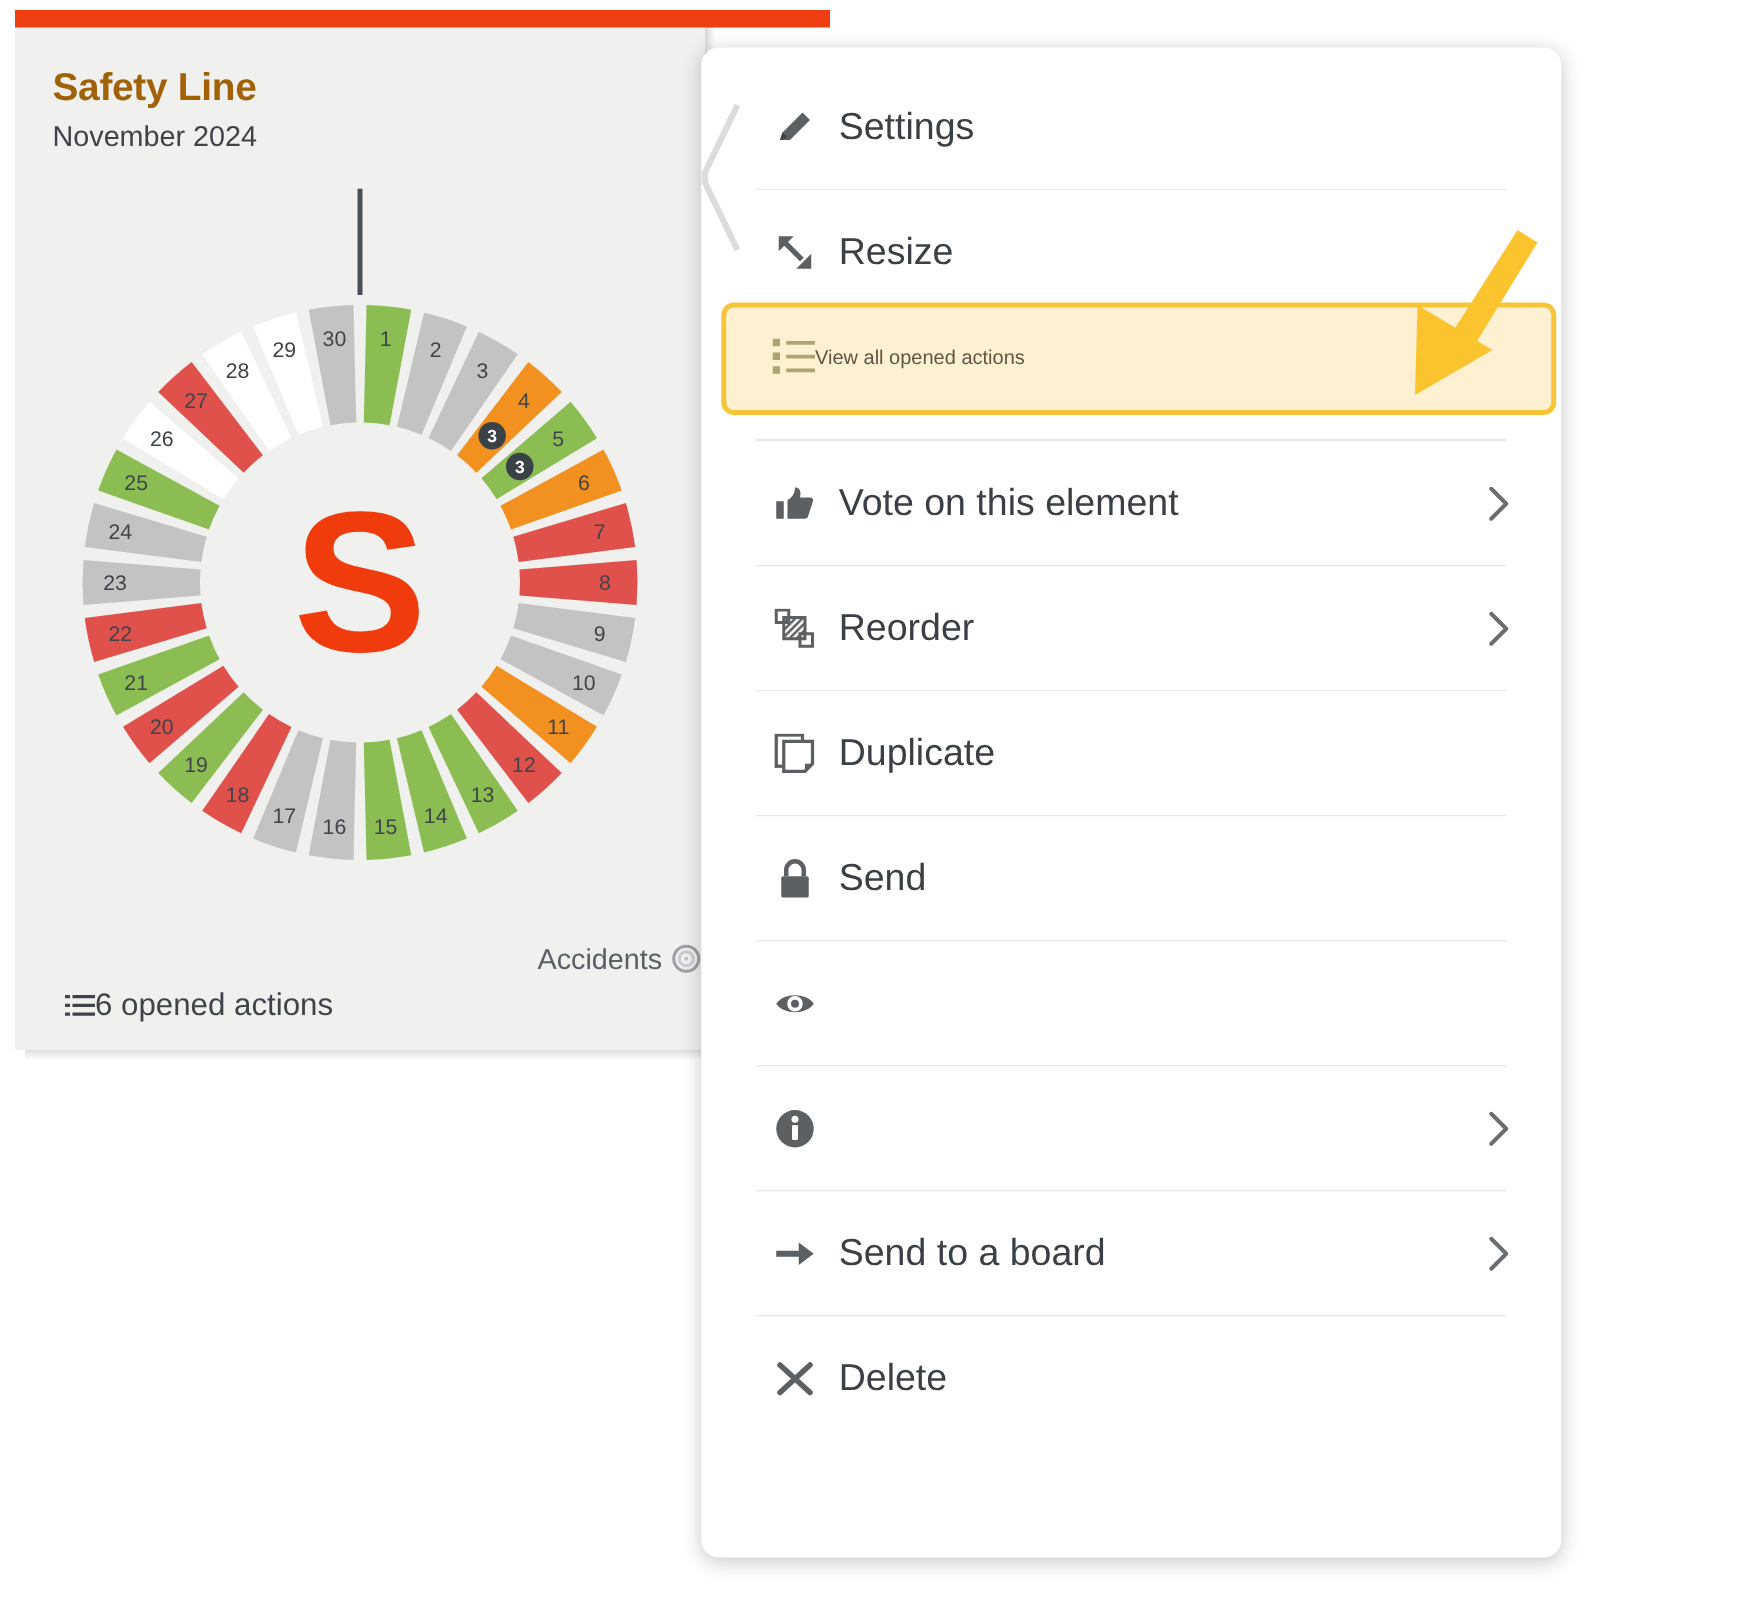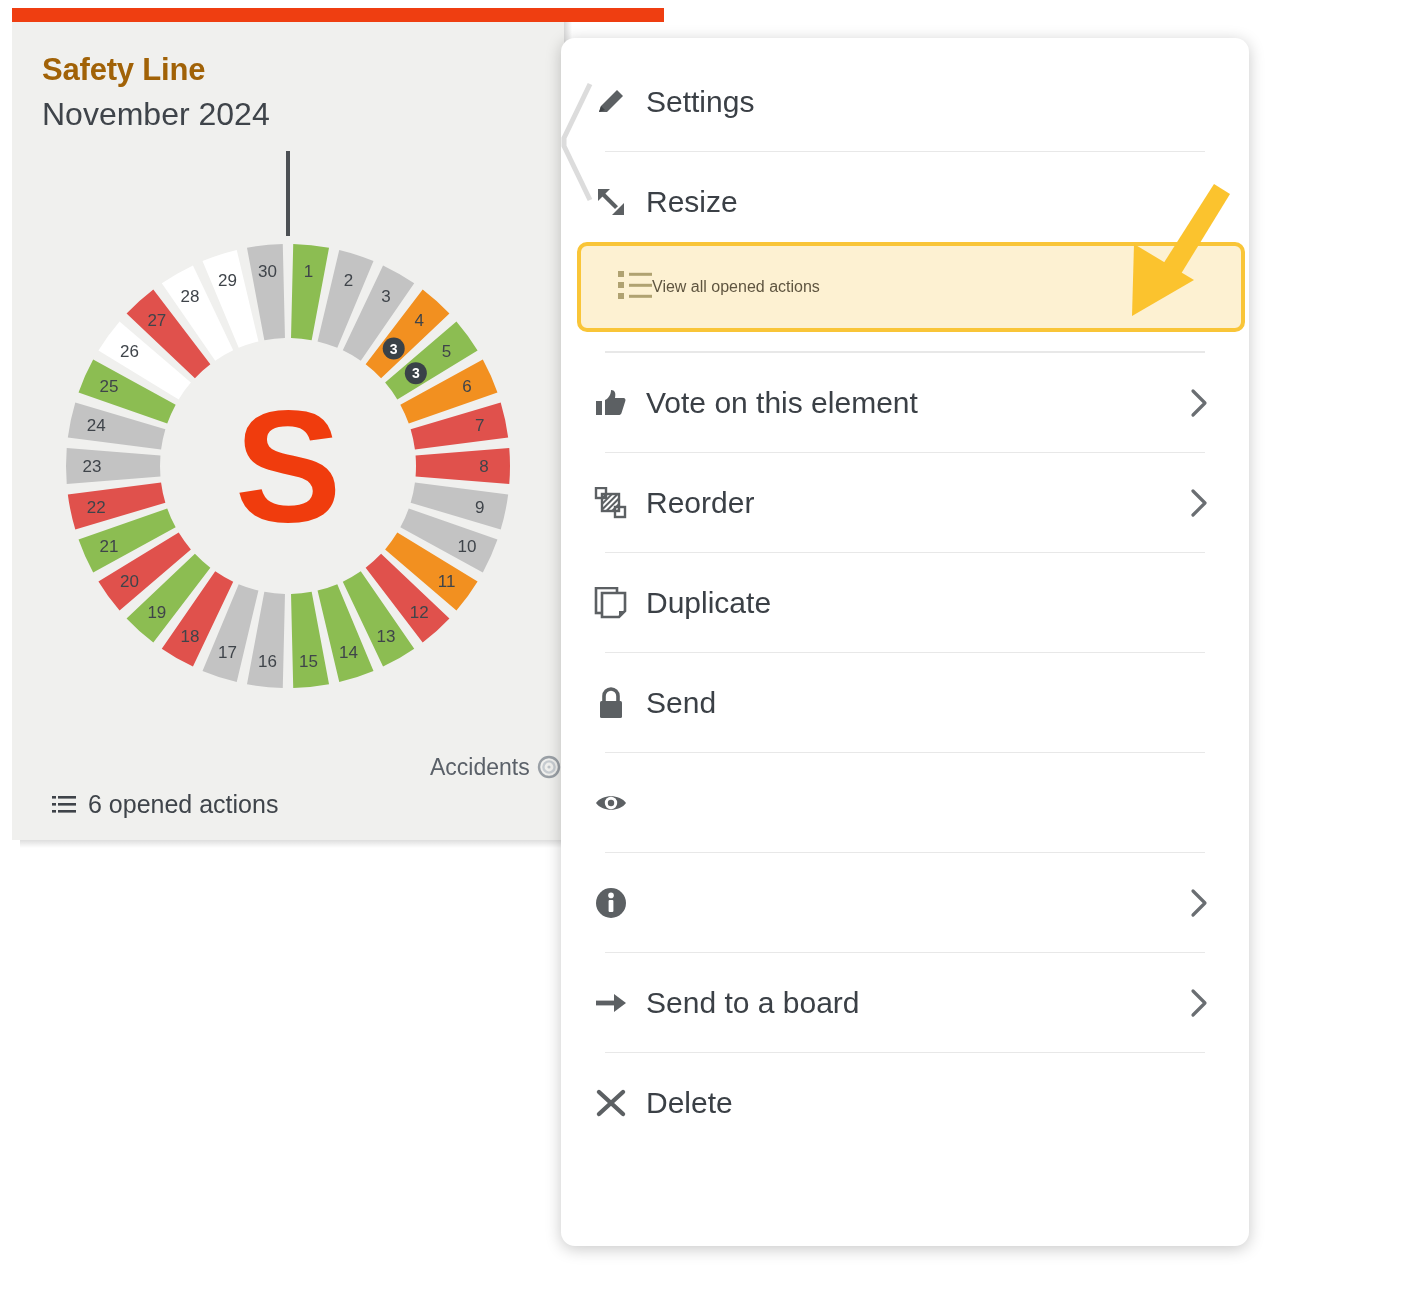--- a/index.html
+++ b/index.html
@@ -17,21 +17,21 @@
   }
   #card-topbar{
     position:absolute;left:0;top:0;width:652px;height:14px;background:#ef3e11;
   }
   #card-title{
     position:absolute;left:30px;top:44px;
     font-size:31px;font-weight:bold;color:#a16207;letter-spacing:-0.2px;
   }
   #card-subtitle{
     position:absolute;left:30px;top:88px;
-    font-size:32px;color:#3f444a;font-weight:400;
+    font-size:23px;color:#3f444a;font-weight:400;
   }
 
   
   #donut-wrap{
     position:absolute;left:36px;top:128px;width:520px;height:600px;
   }
   #donut-svg{display:block;}
   #donut-center-letter{
     position:absolute;left:240px;top:330px;
     transform:translate(-50%,-50%);
@@ -46,21 +46,21 @@
     display:flex;align-items:center;gap:7px;
   }
   .legend-label{font-size:23px;color:#5a6068;}
   .legend-target-icon{display:block;}
   .legend-sigma{font-size:15px;color:#6d7279;font-family:"Liberation Serif",serif;}
   .legend-spark{display:block;}
 
   
   #card-footer{
     position:absolute;left:40px;top:782px;
-    display:flex;align-items:center;gap:12px;
+    display:flex;align-items:center;
   }
   #opened-actions-label{font-size:25px;color:#3f444a;}
   .list-glyph{display:block;}
 
   
   #card-shadow-r{
     position:absolute;left:564px;top:16px;width:8px;height:832px;
     background:linear-gradient(to right,rgba(0,0,0,.16),rgba(0,0,0,0));
   }
   #card-shadow-b{
@@ -76,21 +76,21 @@
   }
   #menu-notch{
     position:absolute;left:-1px;top:40px;width:44px;height:128px;
   }
   #menu-list{
     position:absolute;left:0;top:0;width:100%;
     padding:14px 0 10px 0;box-sizing:border-box;
   }
   .menu-item{
     position:relative;display:flex;align-items:center;
-    height:99px;padding:0 40px 0 33px;box-sizing:border-box;
+    height:99px;padding:0 40px 0 58px;box-sizing:border-box;
     cursor:pointer;
   }
   .menu-item .mi-icon{
     width:52px;flex:0 0 52px;display:flex;align-items:center;justify-content:flex-start;
   }
   .menu-item .mi-label{
     font-size:30px;color:#3b4046;white-space:nowrap;
   }
   .menu-item .mi-chevron{
     margin-left:auto;display:flex;align-items:center;

